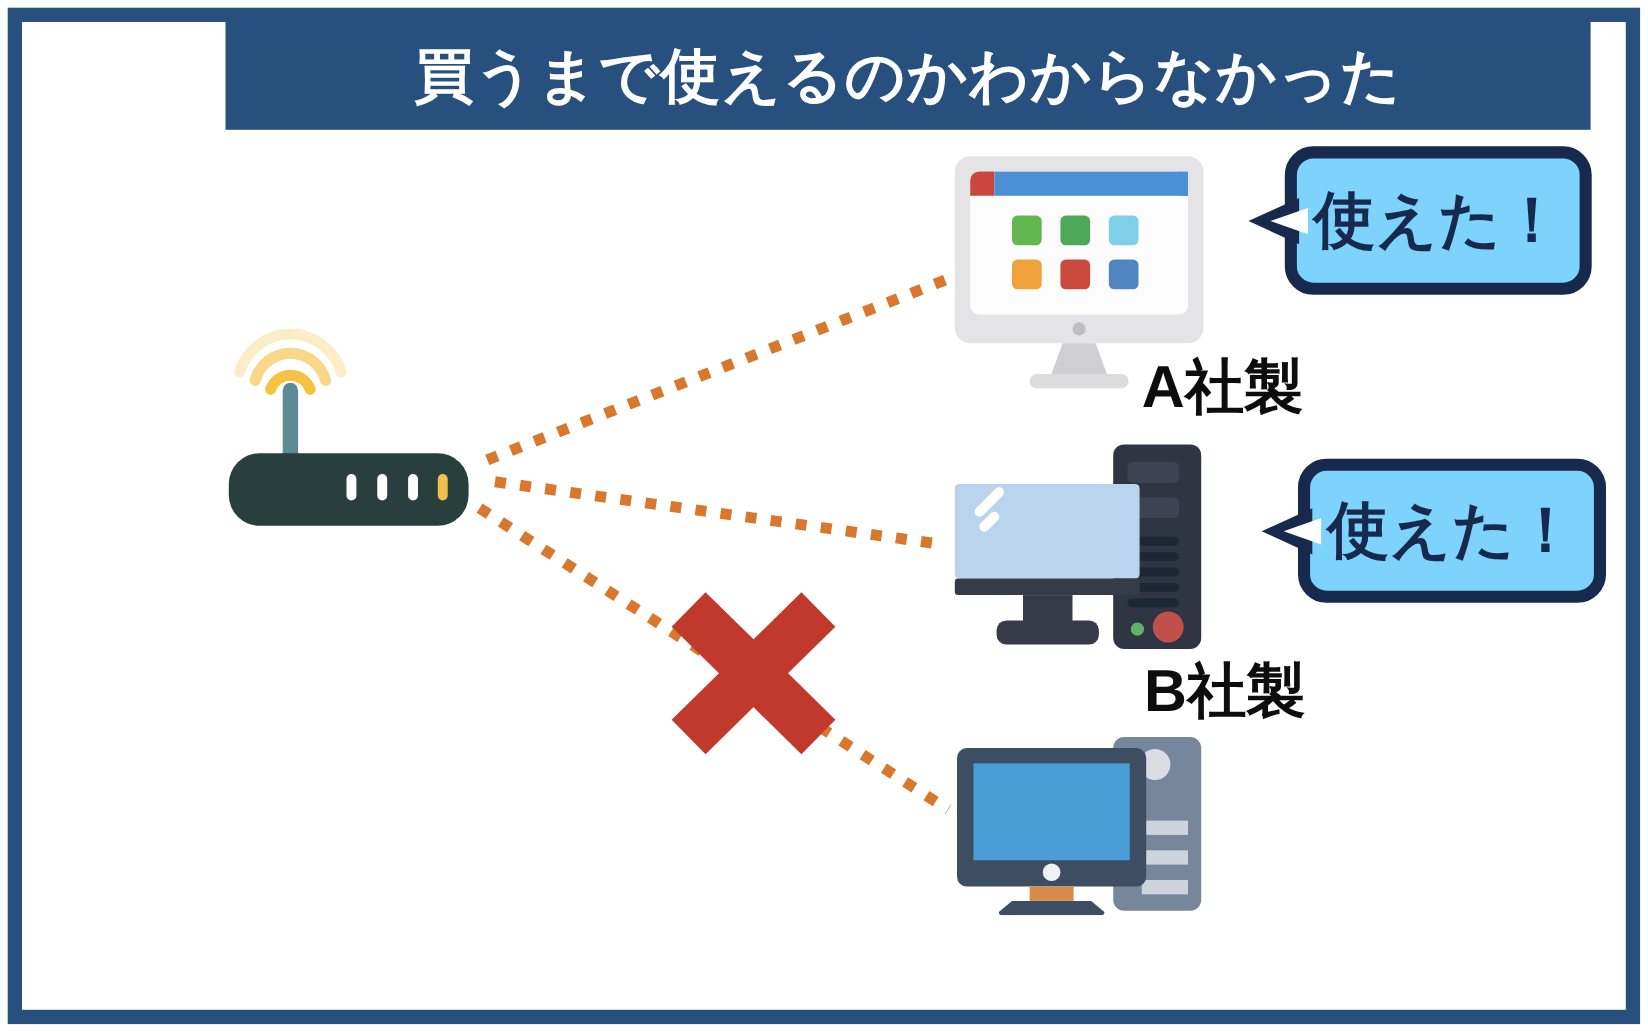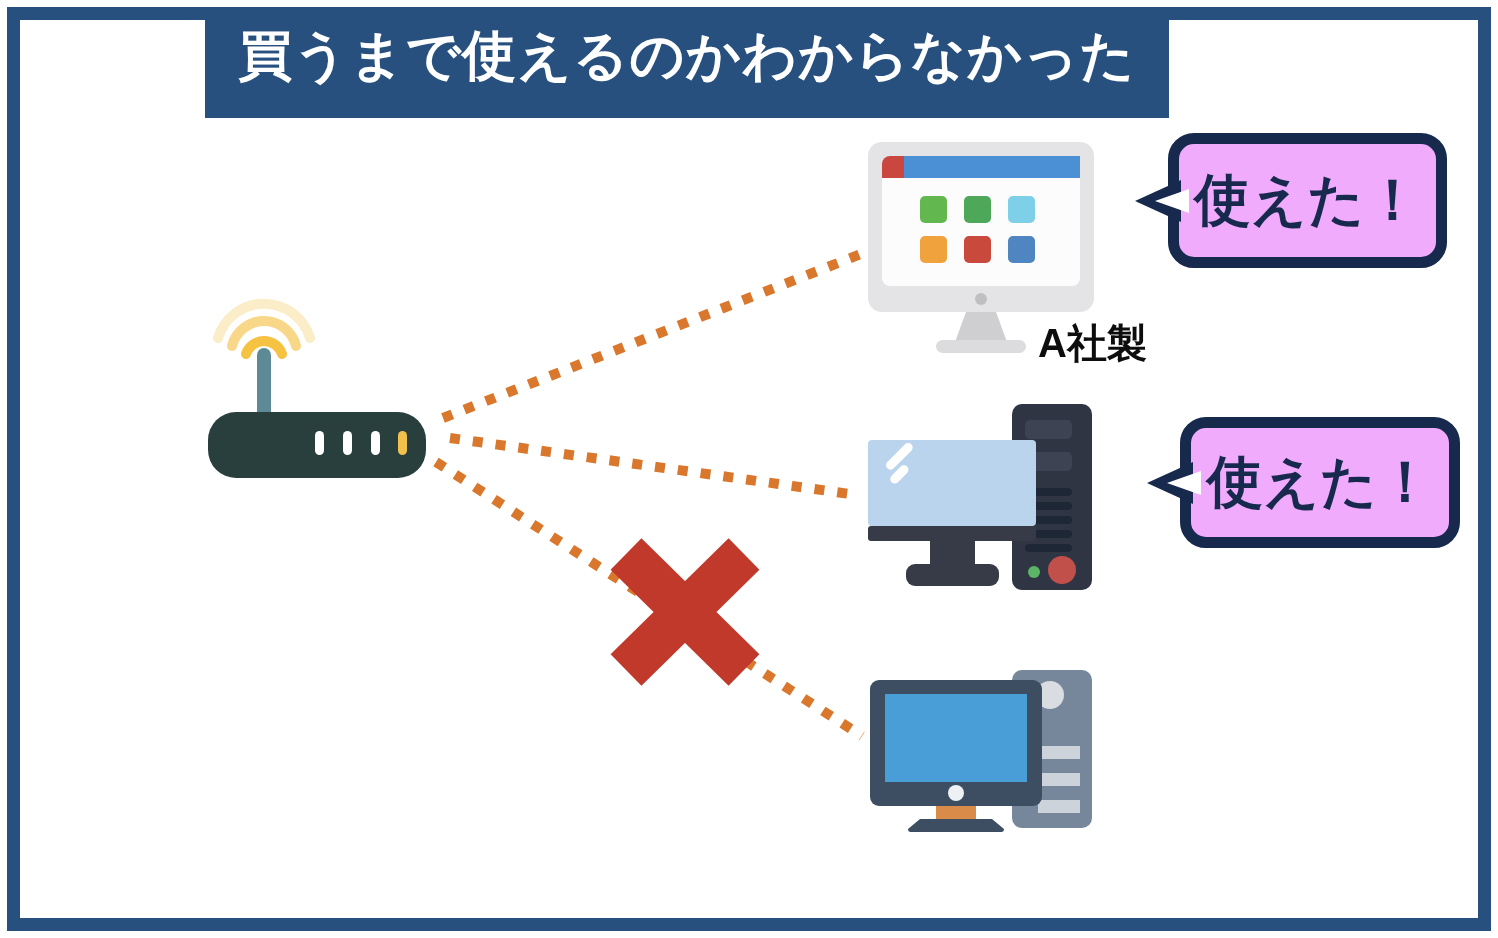--- a/index.html
+++ b/index.html
@@ -1,25 +1,25 @@
 <!DOCTYPE html>
 <html><head>
 <meta charset="utf-8">
 <style>
   html,body{margin:0;padding:0;background:#fff;}
   #canvas{position:relative;width:1498px;height:938px;background:#ffffff;overflow:hidden;
           font-family:"Liberation Sans","DejaVu Sans",sans-serif;}
   .frame{position:absolute;left:7px;top:7px;right:7px;bottom:7px;border:13px solid #27507f;}
-  .banner{position:absolute;left:205px;top:20px;width:964px;height:98px;background:#27507f;
-          display:flex;align-items:flex-start;justify-content:center;}
+  .banner{position:absolute;left:205px;top:20px;width:1241px;height:98px;background:#27507f;
+          display:flex;align-items:center;justify-content:center;}
   .banner-text{color:#ffffff;font-size:54px;font-weight:800;letter-spacing:1px;white-space:nowrap;}
   .overlay-svg{position:absolute;left:0;top:0;width:1498px;height:938px;z-index:1;}
   .icon-abs{position:absolute;z-index:2;}
-  .dev-label{position:absolute;z-index:2;color:#0d0d0d;font-size:40px;font-weight:800;white-space:nowrap;}
-  .bubble{position:absolute;z-index:3;background:#f0abfc;border:11px solid #18294e;border-radius:26px;
+  .dev-label{position:absolute;z-index:2;color:#0d0d0d;font-size:54px;font-weight:800;white-space:nowrap;}
+  .bubble{position:absolute;z-index:3;background:#7dd3fc;border:11px solid #18294e;border-radius:26px;
           display:flex;align-items:center;justify-content:center;font-weight:800;white-space:nowrap;
           --bb:#18294e;}
   .bubble::before{content:"";position:absolute;left:-44px;top:50%;transform:translateY(-50%);
           width:0;height:0;border-top:21px solid transparent;border-bottom:21px solid transparent;
           border-right:46px solid var(--bb);}
   .bubble::after{content:"";position:absolute;left:-24px;top:50%;transform:translateY(-50%);
           width:0;height:0;border-top:12px solid transparent;border-bottom:12px solid transparent;
           border-right:34px solid #ffffff;}
   .bubble-text{font-size:56px;}
 </style>
@@ -99,20 +99,21 @@
     <rect x="170" y="105" width="42" height="13" fill="#ccd3da"></rect>
     <rect x="170" y="132" width="42" height="13" fill="#ccd3da"></rect>
     <rect x="2" y="12" width="172" height="126" rx="9" fill="#3d4e63"></rect>
     <rect x="17" y="26" width="142" height="88" fill="#4a9ed8"></rect>
     <circle cx="88" cy="125" r="8" fill="#eef1f4"></circle>
     <rect x="68" y="138" width="40" height="13" fill="#d98c4a"></rect>
     <path d="M52 151 h72 l12 10 a3 3 0 0 1-2 3 h-92 a3 3 0 0 1-2-3 z" fill="#3d4e63"></path>
   </svg>
 
   <div class="dev-label" style="left:1038px;top:316px">A社製</div>
+  <div class="dev-label" style="left:1040px;top:592px">B社製</div>
 
   <div class="bubble" style="left: 1168px; top: 133px; width: 257px; height: 113px; color: rgb(24, 41, 78); border-color: rgb(24, 41, 78); --bb: #18294e;">
     <span class="bubble-text">使えた！</span>
   </div>
 
   <div class="bubble" style="left: 1180px; top: 417px; width: 258px; height: 109px; color: rgb(24, 41, 78); border-color: rgb(24, 41, 78); --bb: #18294e;">
     <span class="bubble-text">使えた！</span>
   </div>
 
 

